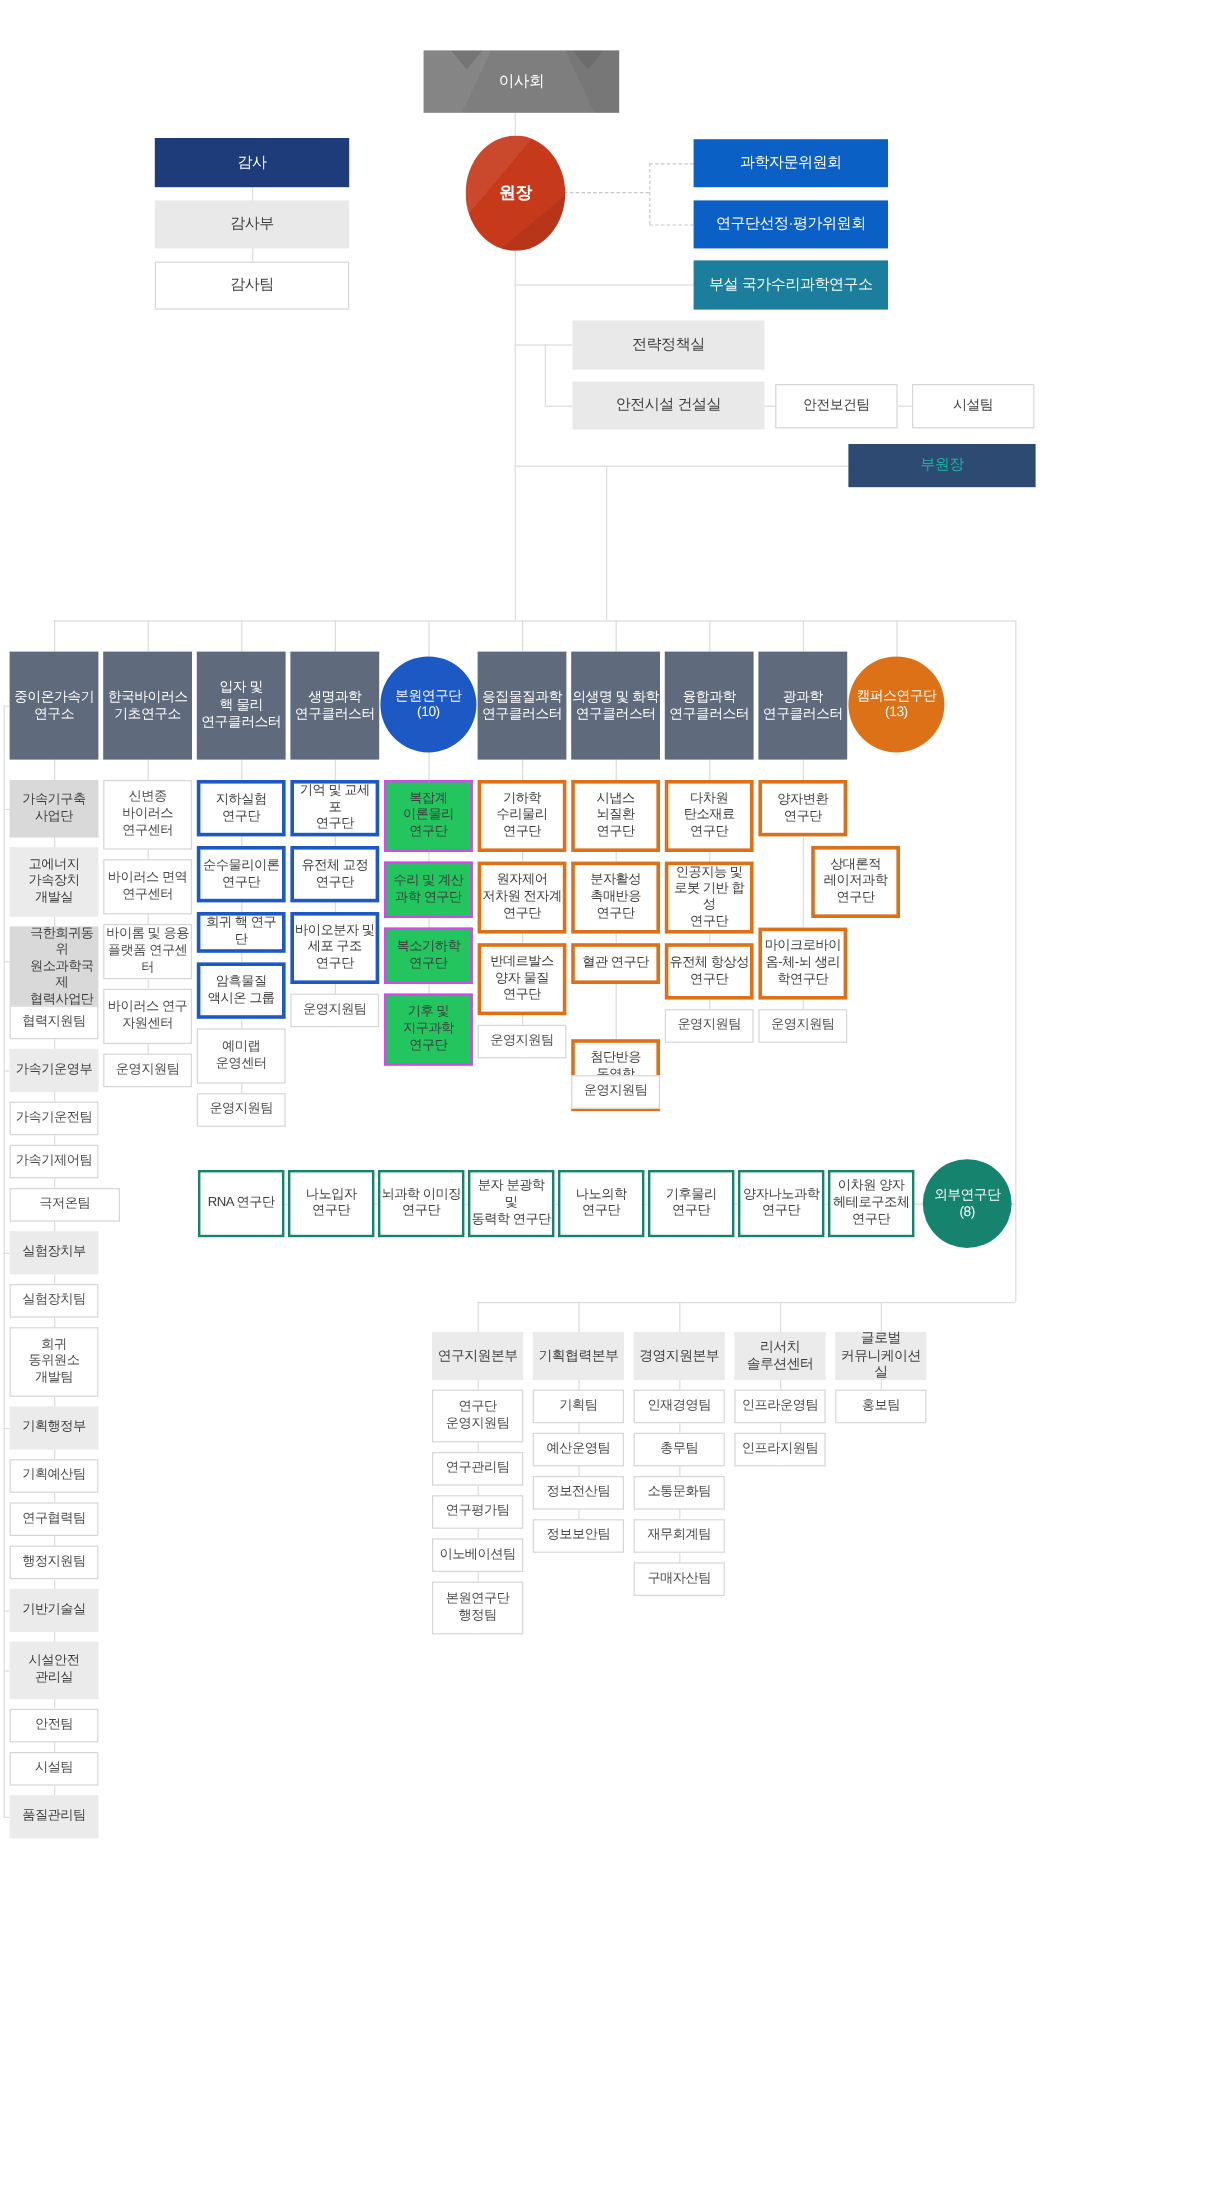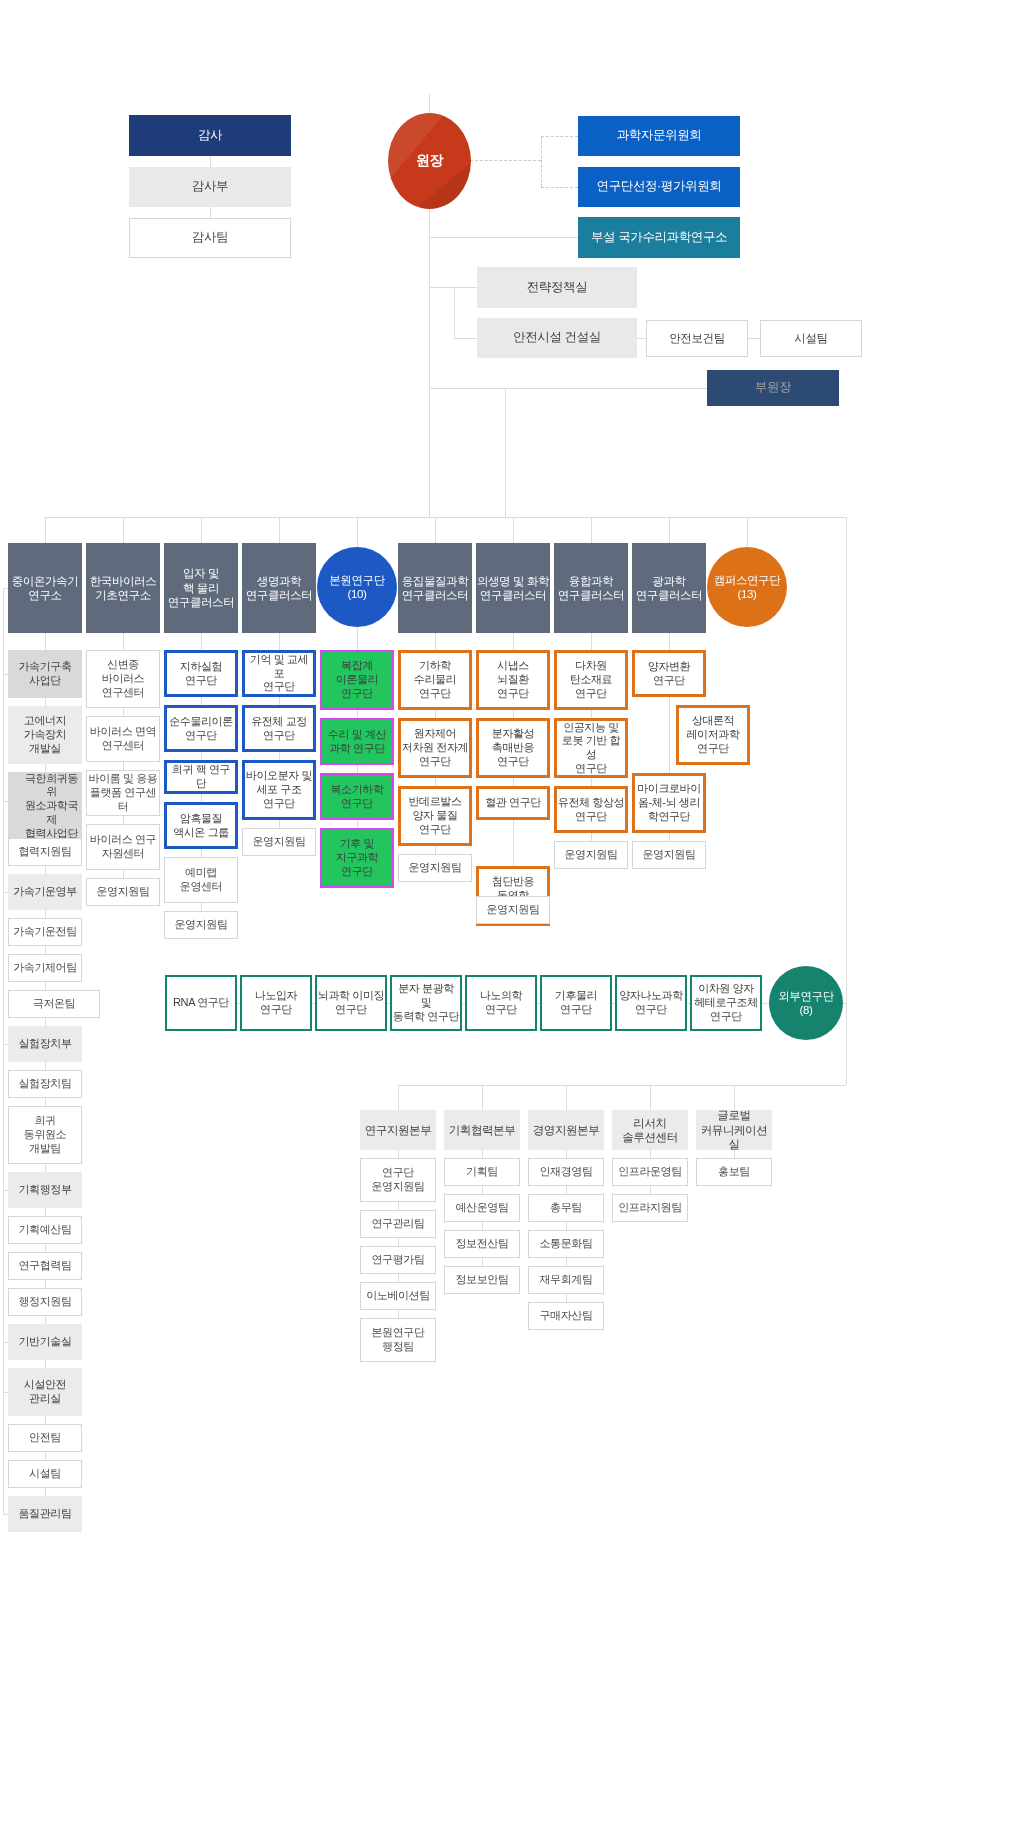--- a/index.html
+++ b/index.html
@@ -22,21 +22,21 @@
   #audit0{left:129px;top:115px;width:162px;height:41px}
   #audit1{left:129px;top:167px;width:162px;height:40px;background:#e9e9e9}
   #audit2{left:129px;top:218px;width:162px;height:40px;background:#fff;border:1px solid #d6d6d6}
   #comm0{left:578px;top:116px;width:162px;height:40px;background:#0b60c6;color:#fff}
   #comm1{left:578px;top:167px;width:162px;height:40px;background:#0b60c6;color:#fff}
   #comm2{left:578px;top:217px;width:162px;height:41px;background:#1a7e9c;color:#fff}
   #office0{left:477px;top:267px;width:160px;height:41px;background:#e9e9e9}
   #office1{left:477px;top:318px;width:160px;height:40px;background:#e9e9e9}
   #oteam0{left:646px;top:320px;width:102px;height:37px;background:#fff;border:1px solid #d6d6d6;font-size:11.5px}
   #oteam1{left:760px;top:320px;width:102px;height:37px;background:#fff;border:1px solid #d6d6d6;font-size:11.5px}
-  #vp{left:707px;top:370px;width:132px;height:36px;background:#2c4a72;color:#a3a3a3}
+  #vp{left:707px;top:370px;width:156px;height:36px;background:#2c4a72;color:#14b8a6}
   
   .slate{background:#5f6a7d;color:#fff;font-size:11.5px;font-weight:500}
   .circle{border-radius:50%;color:#fff;font-size:11.5px;font-weight:500}
   .w1{background:#fff;border:1px solid #d6d6d6;font-size:11px;color:#4a4a4a}
   .g1{background:#ebebeb;font-size:11px}
   .g2{background:#d9d9d9;font-size:11px}
   .bb{background:#fff;border:3px solid #1c59c5;font-size:11px}
   .bt{background:#22c55e;border:2px solid #d946ef;font-size:11px}
   .ob{background:#fff;border:3px solid #dc7118;font-size:11px}
   .gb{background:#fff;border:2px solid #15836e;font-size:11px}
@@ -101,20 +101,21 @@
       <div class="line" style="left: 513px; top: 633px; height: 291px; width: 0px; border-left: 1px solid rgb(220, 220, 220);"></div>
       <div class="line" style="left: 591px; top: 633px; height: 236px; width: 0px; border-left: 1px solid rgb(220, 220, 220);"></div>
       <div class="line" style="left: 669px; top: 633px; height: 236px; width: 0px; border-left: 1px solid rgb(220, 220, 220);"></div>
       <div class="line" style="left: 398px; top: 1150px; height: 212px; width: 0px; border-left: 1px solid rgb(220, 220, 220);"></div>
       <div class="line" style="left: 482px; top: 1150px; height: 144px; width: 0px; border-left: 1px solid rgb(220, 220, 220);"></div>
       <div class="line" style="left: 566px; top: 1150px; height: 180px; width: 0px; border-left: 1px solid rgb(220, 220, 220);"></div>
       <div class="line" style="left: 650px; top: 1150px; height: 72px; width: 0px; border-left: 1px solid rgb(220, 220, 220);"></div>
       <div class="line" style="left: 734px; top: 1150px; height: 36px; width: 0px; border-left: 1px solid rgb(220, 220, 220);"></div>
     </div>
 
+  <div class="b" id="board">이사회</div>
 
   <div class="b navy topfs" id="audit0">감사</div>
   <div class="b topfs" id="audit1">감사부</div>
   <div class="b topfs" id="audit2">감사팀</div>
 
   <div class="b" id="president">원장</div>
 
   <div class="b topfs" id="comm0">과학자문위원회</div>
   <div class="b topfs" id="comm1">연구단선정·평가위원회</div>
   <div class="b topfs" id="comm2">부설 국가수리과학연구소</div>

